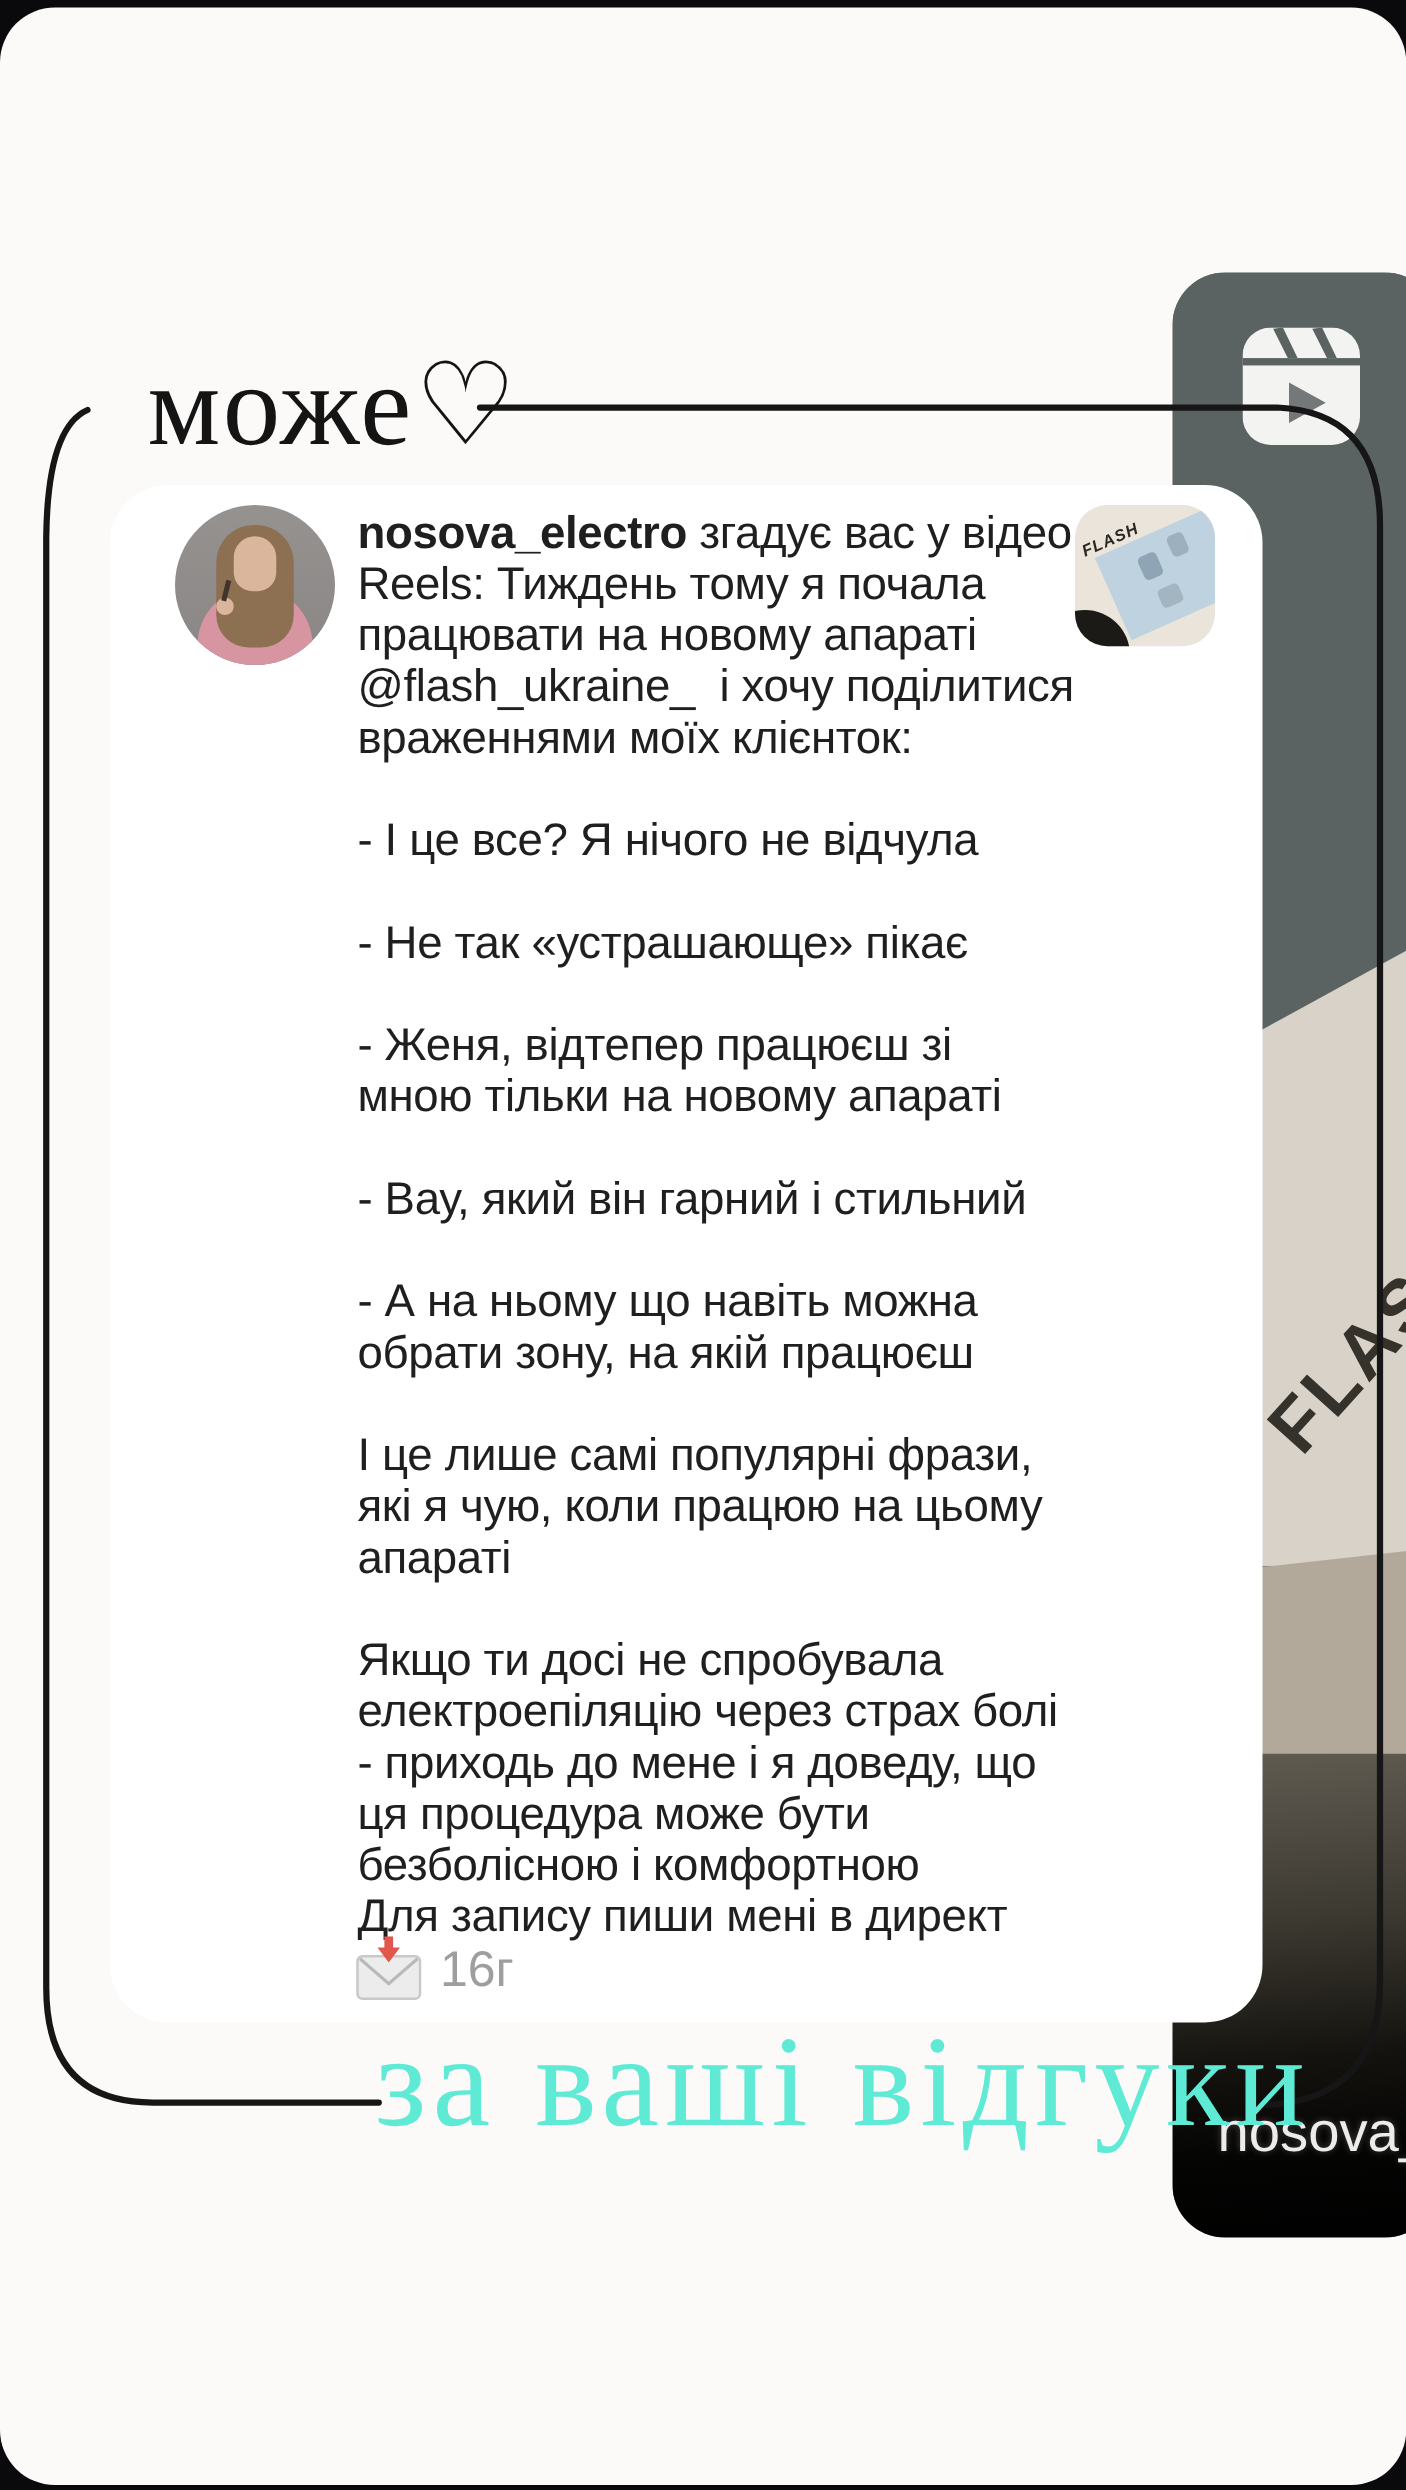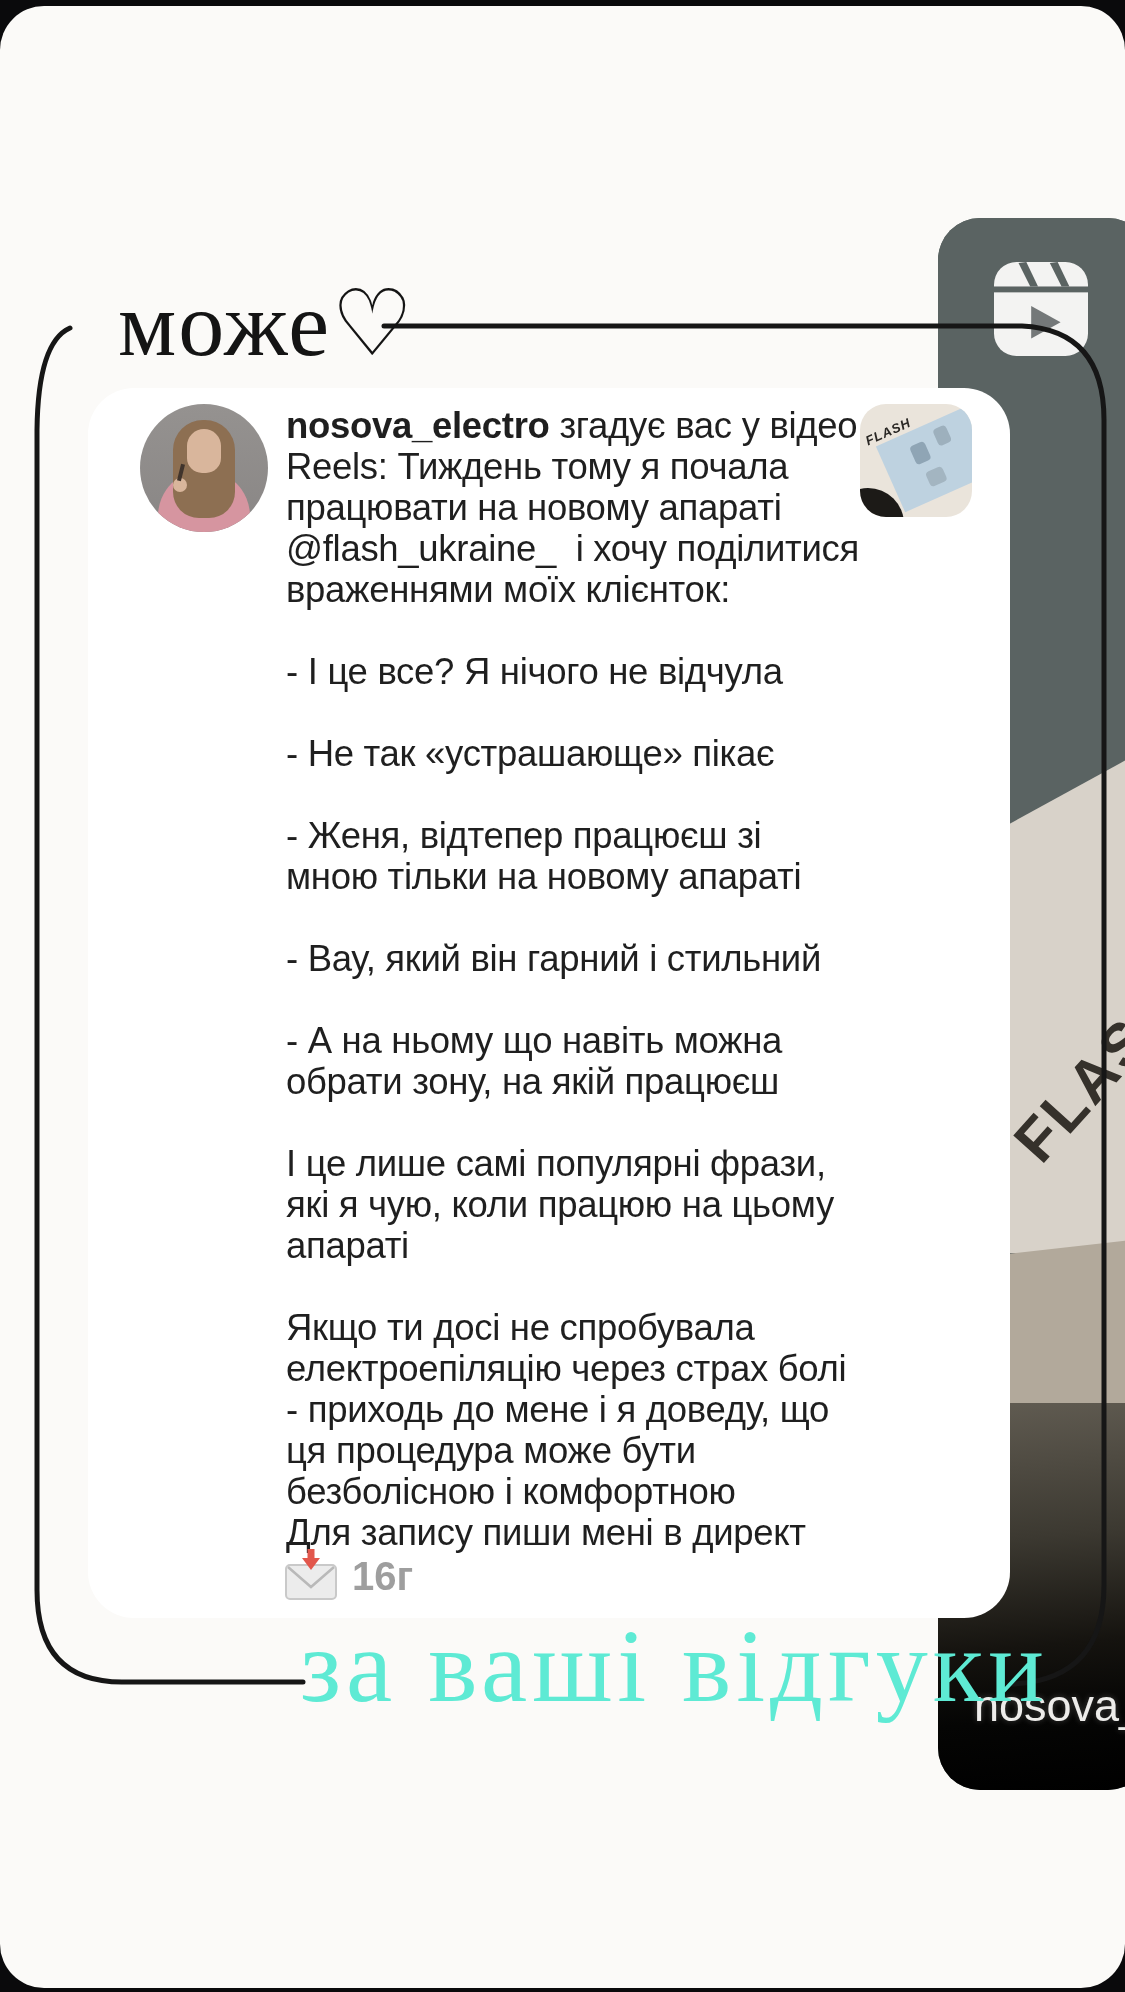--- a/index.html
+++ b/index.html
@@ -51,21 +51,21 @@
            transform:rotate(-24deg);}
   .th-m1{position:absolute;left:30px;top:14px;width:16px;height:20px;background:#8fa5b5;border-radius:4px;}
   .th-m2{position:absolute;left:58px;top:8px;width:14px;height:18px;background:#9db0bd;border-radius:4px;}
   .th-m3{position:absolute;left:34px;top:44px;width:18px;height:16px;background:#a3b5c1;border-radius:4px;}
   .th-flash{position:absolute;left:4px;top:20px;transform:rotate(-24deg);font-weight:700;
             font-style:italic;font-size:13px;letter-spacing:1px;color:#2a2724;}
   .th-wedge{position:absolute;left:-28px;top:84px;width:72px;height:72px;background:#1c1a17;
             border-radius:50%;}
   
   .envelope{position:absolute;left:284px;top:1549px;}
-  .timestamp{position:absolute;left:352px;top:1554px;font-size:40px;color:#9e9e9e;font-weight:bold;}
+  .timestamp{position:absolute;left:352px;top:1554px;font-size:40px;color:#9e9e9e;}
   
   .frame-svg{position:absolute;left:0;top:0;width:1125px;height:1992px;pointer-events:none;}
   
   .title-top{position:absolute;left:118px;top:270px;font-family:"Liberation Serif",serif;
              font-size:92px;letter-spacing:2px;color:#141414;}
   .title-bottom{position:absolute;left:300px;top:1606px;font-family:"Liberation Serif",serif;
                 font-size:104px;letter-spacing:5px;color:#5eead4;white-space:nowrap;}
 </style>
 </head>
 <body>

